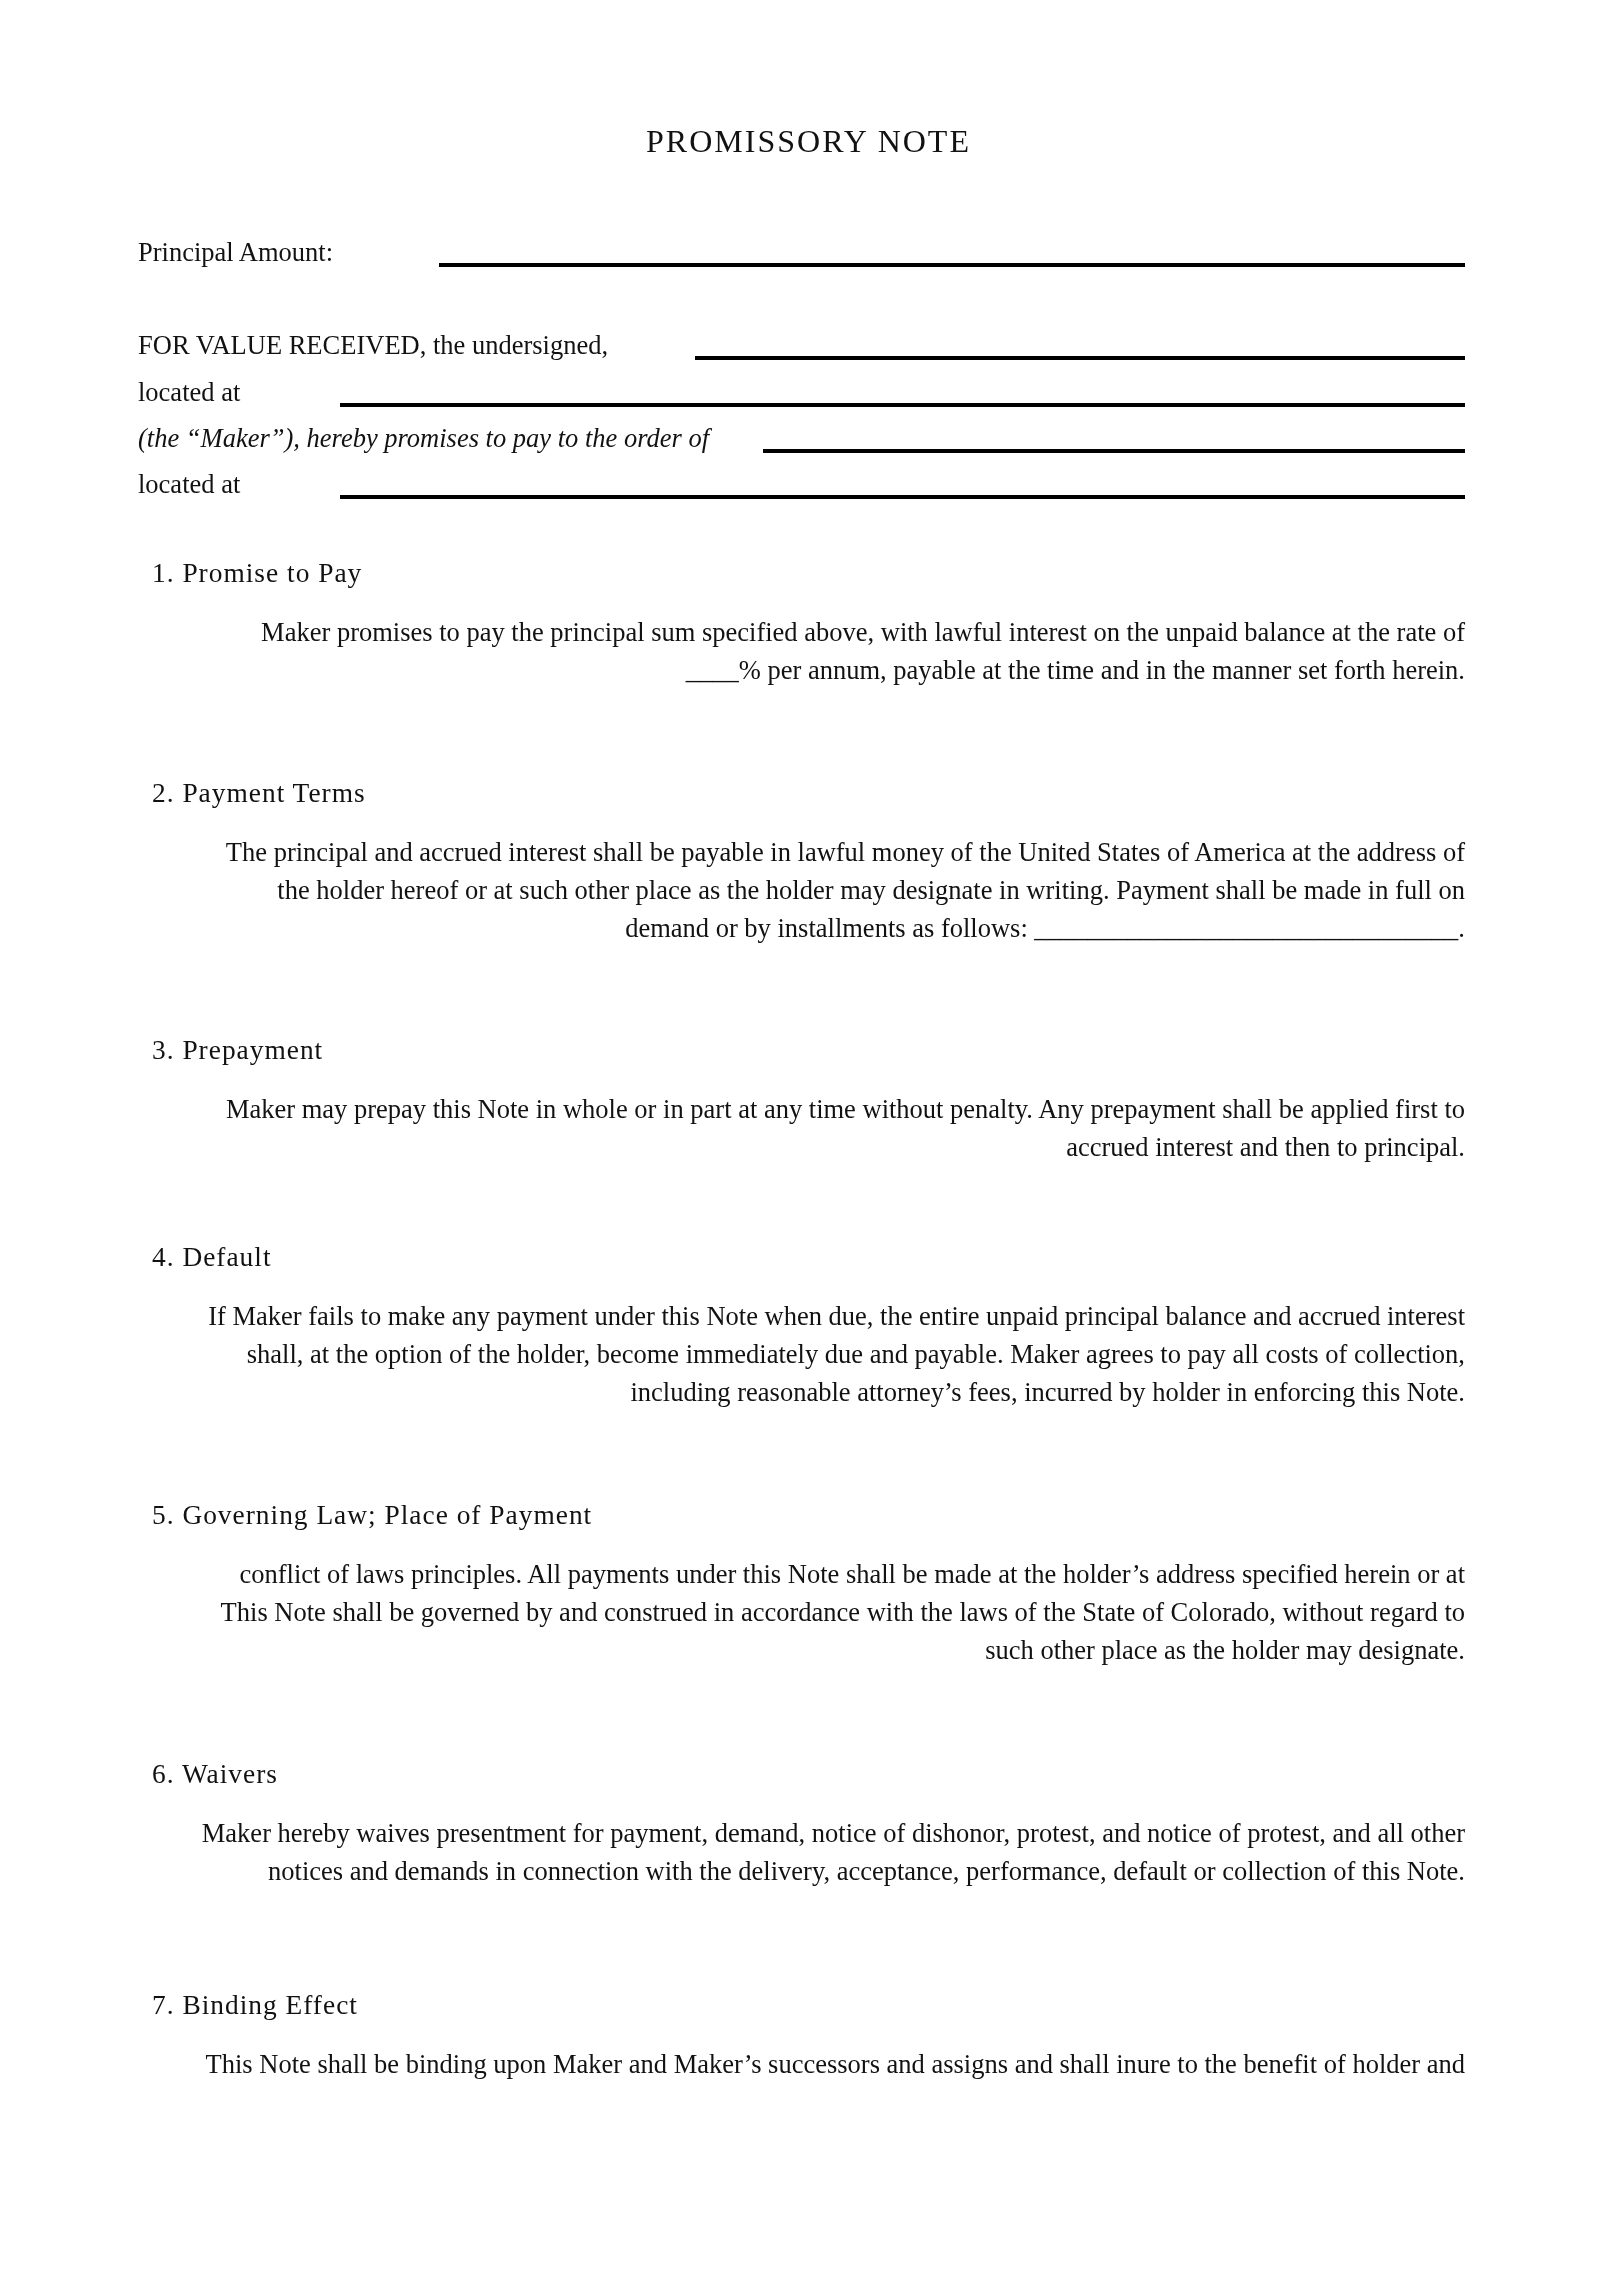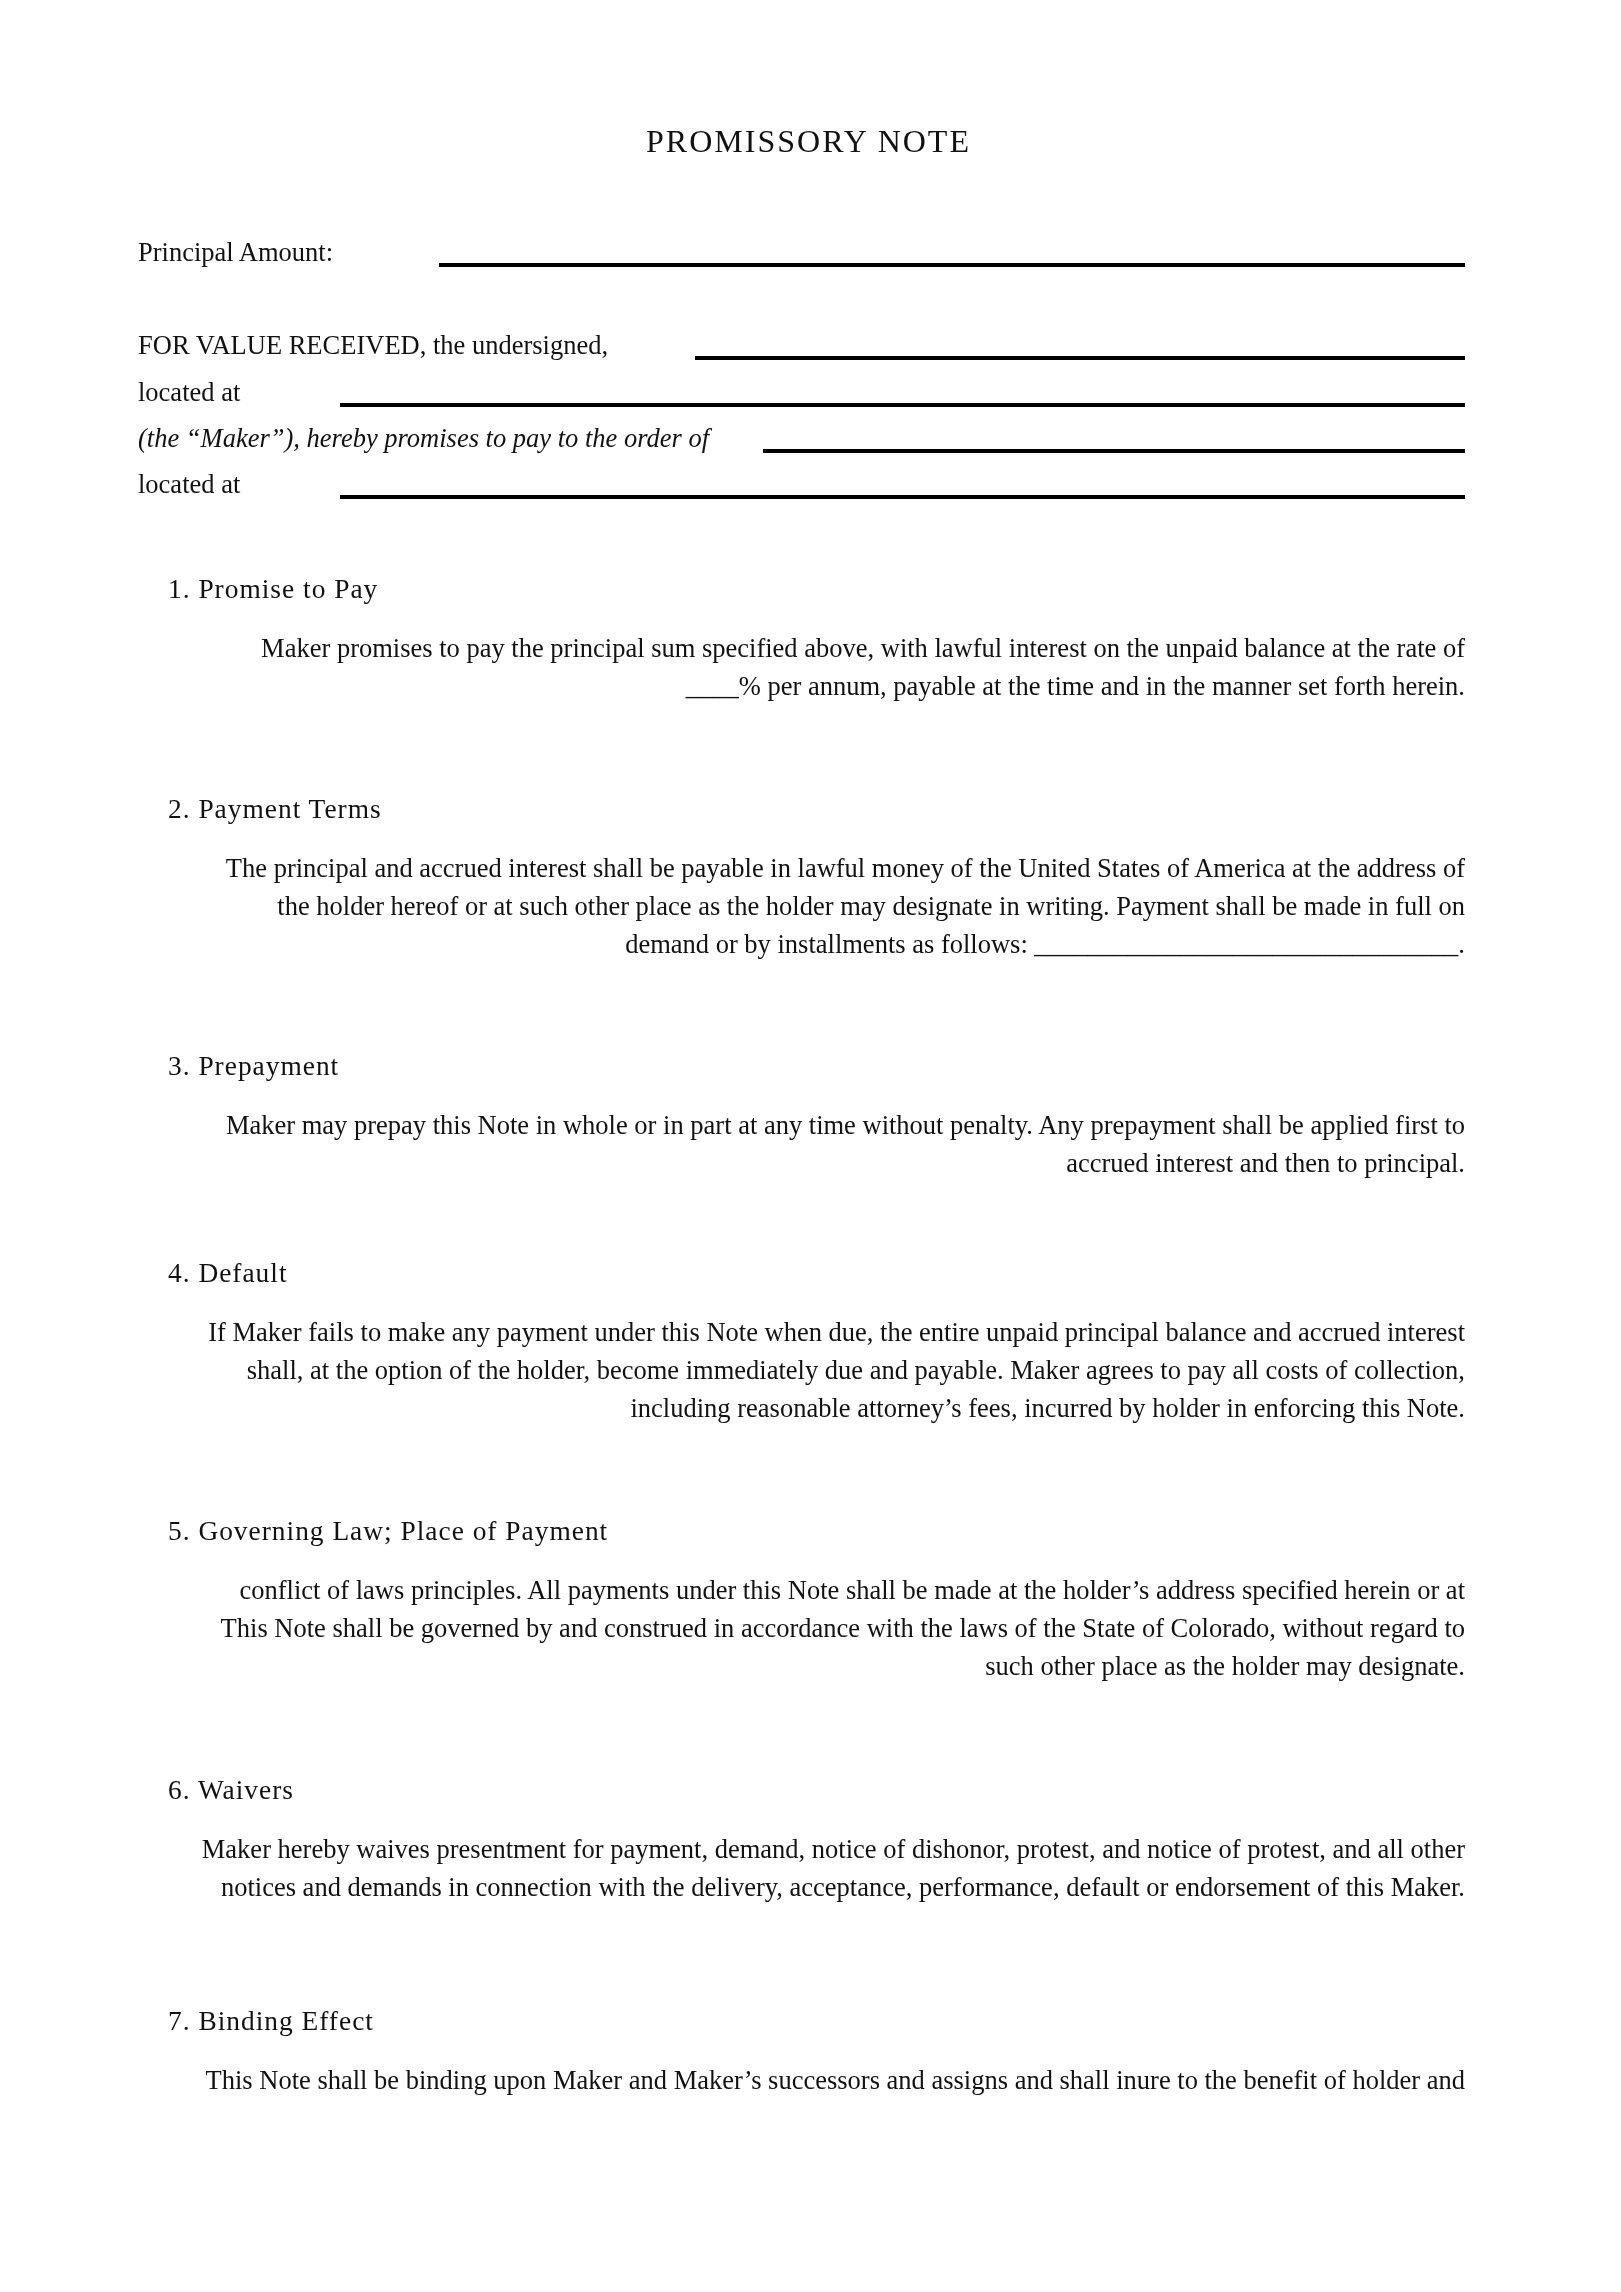--- a/index.html
+++ b/index.html
@@ -29,21 +29,21 @@
     border-bottom:4.9px solid #000;
     position:relative; top:5.9px;
   }
   .gap-principal { margin-left:106px; }
   .gap-a { margin-left:58px; }
   .gap-b { margin-left:100px; }
   .gap-c { margin-left:54px; }
   
   .sec { position:absolute; left:152px; right:156px; }
   .sec h2 {
-    margin:16px; font-size:27.4px; font-weight:400;
+    margin:0; font-size:27.4px; font-weight:400;
     line-height:38px; letter-spacing:1px; white-space:nowrap;
   }
   .sec .body { margin-top:21px;text-align:right; }
   .bline { font-size:26.5px; line-height:38px; white-space:nowrap; }
 </style>
 </head>
 <body>
 
 <div class="page">
 
@@ -113,21 +113,21 @@
       <div class="bline">conflict of laws principles. All payments under this Note shall be made at the holder’s address specified herein or at</div>
       <div class="bline">This Note shall be governed by and construed in accordance with the laws of the State of Colorado, without regard to</div>
       <div class="bline">such other place as the holder may designate.</div>
     </div>
   </section>
 
   <section class="sec" style="top:1755px;">
     <h2>6. Waivers</h2>
     <div class="body">
       <div class="bline">Maker hereby waives presentment for payment, demand, notice of dishonor, protest, and notice of protest, and all other</div>
-      <div class="bline">notices and demands in connection with the delivery, acceptance, performance, default or endorsement of this Maker.</div>
+      <div class="bline">notices and demands in connection with the delivery, acceptance, performance, default or collection of this Note.</div>
     </div>
   </section>
 
   <section class="sec" style="top:1986px;">
     <h2>7. Binding Effect</h2>
     <div class="body">
       <div class="bline">This Note shall be binding upon Maker and Maker’s successors and assigns and shall inure to the benefit of holder and</div>
     </div>
   </section>
 

